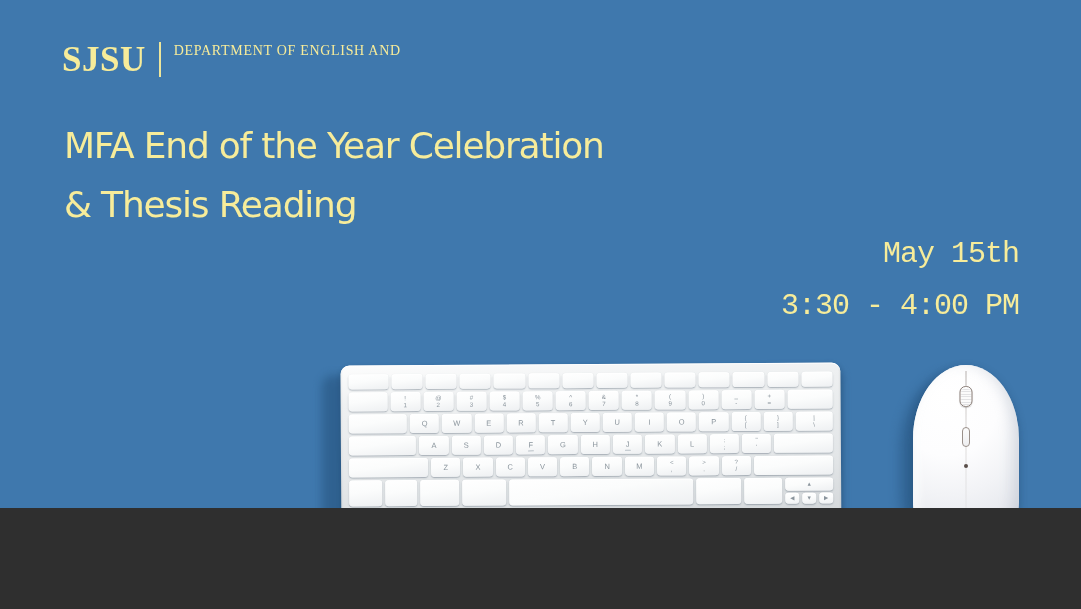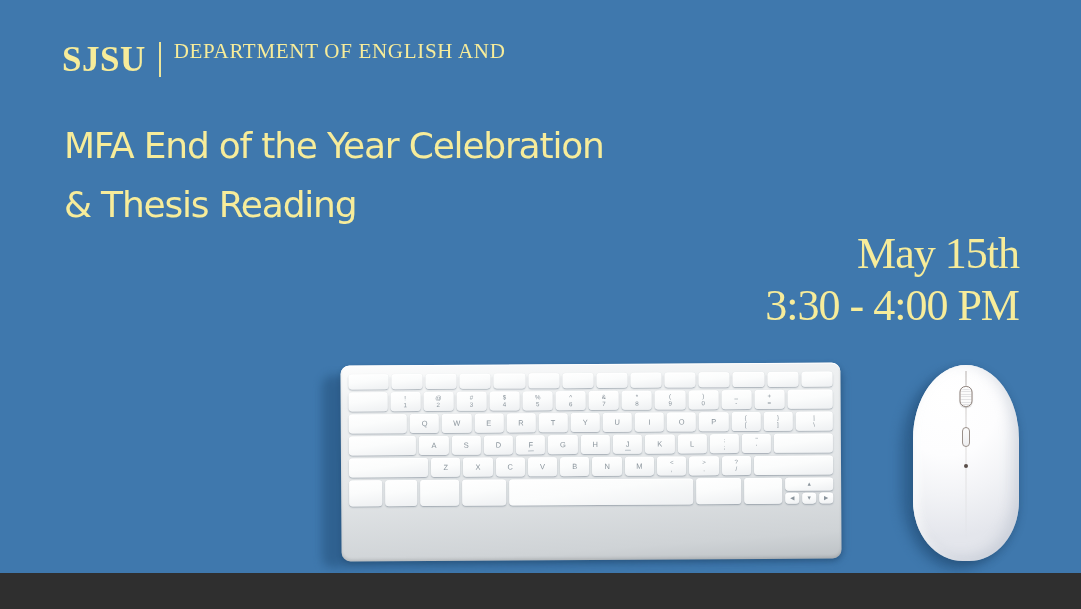--- a/index.html
+++ b/index.html
@@ -4,21 +4,21 @@
 <title>MFA End of the Year Celebration</title>
 <style>
   html, body {
     margin: 0;
     padding: 0;
     background: #2f2f2f;
   }
   #poster {
     position: relative;
     width: 1081px;
-    height: 573px;
+    height: 508px;
     background: #3f78ad;
     overflow: hidden;
     font-family: "Liberation Sans", sans-serif;
     -webkit-font-smoothing: antialiased;
   }
 
   
   #logo {
     position: absolute;
     left: 62px;
@@ -39,21 +39,21 @@
   }
   #logo-rule {
     width: 2px;
     background: #f7ec9a;
     margin: 2px 0 3px 0;
     opacity: .95;
   }
   #logo-text {
     padding-left: 13px;
     font-family: "Liberation Serif", "DejaVu Serif", serif;
-    font-size: 21px;
+    font-size: 14px;
     line-height: 20px;
     letter-spacing: 0.7px;
     color: #f7ec9a;
     white-space: nowrap;
     padding-top: 1px;
   }
 
   
   #headline {
     position: absolute;
@@ -69,23 +69,23 @@
   }
   #headline .ln { display: block; }
 
   
   #whenblock {
     position: absolute;
     right: 62px;
     top: 228px;
     text-align: right;
     color: #f7ec9a;
-    font-family: Liberation Serif, serif;
+    font-family: Liberation Mono, monospace;
     font-weight: 500;
-    font-size: 44px;
+    font-size: 30px;
     line-height: 52px;
     letter-spacing: -1px;
     white-space: nowrap;
   }
   #whenblock .ln { display: block; }
 
   
   #kbd-shadow {
     position: absolute;
     left: 322px;

